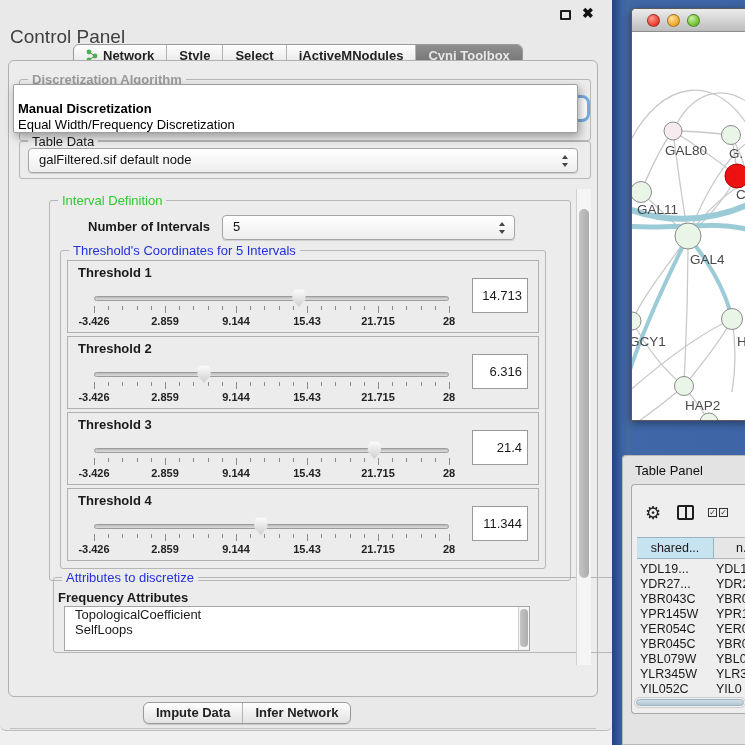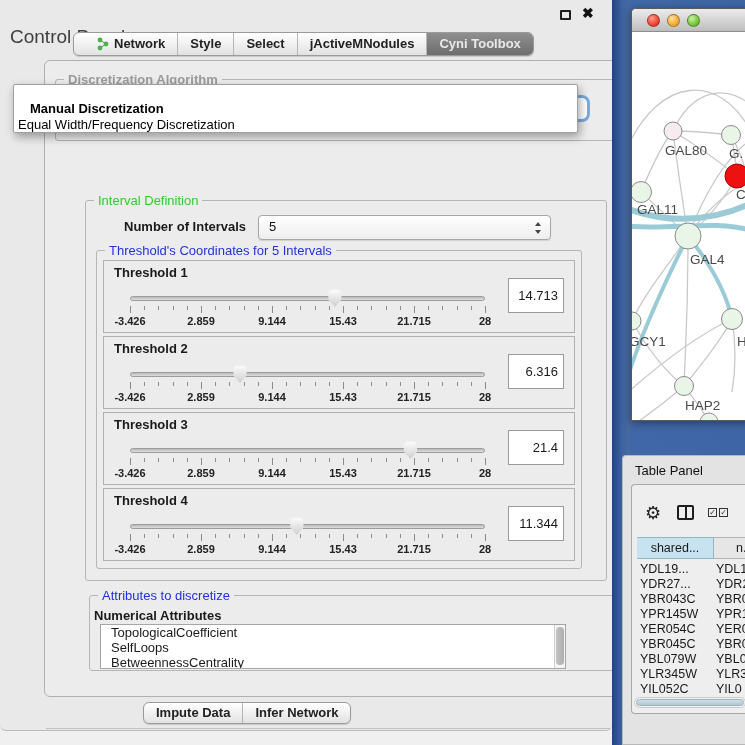--- a/index.html
+++ b/index.html
@@ -16,21 +16,21 @@
 
   
   .seg { position:absolute; display:flex; border:1px solid #9a9a9a; border-radius:6px;
     background:linear-gradient(#ffffff,#e2e2e2); box-shadow:0 1px 1px rgba(0,0,0,.15); overflow:hidden; }
   .seg .tab { padding:3px 12px 4px 12px; font-weight:bold; font-size:13px; color:#222;
     border-right:1px solid #b5b5b5; display:flex; align-items:center; gap:5px; white-space:nowrap; }
   .seg .tab:last-child { border-right:none; }
   .seg .tab.active { background:linear-gradient(#8f8f8f,#6e6e6e); color:#e9e9e9; }
 
   #content-panel { position:absolute; left:8px; top:60px; width:590px; height:637px;
-    background:#ececec; border:1px solid #b0b0b0; border-radius:6px;margin-left:36px; }
+    background:#ececec; border:1px solid #b0b0b0; border-radius:6px; }
 
   .group { position:absolute; border:1px solid #b6b6b6; border-radius:3px; }
   .group-legend { position:absolute; top:-8px; left:8px; background:#ececec; padding:0 4px; font-size:13px; }
   .legend-green { color:#2ecc2e; }
   .legend-blue  { color:#2330dd; }
   .legend-ghost { color:#9a9a9a; font-weight:bold; }
 
   .combo { position:absolute; background:linear-gradient(#ffffff,#eeeeee);
     border:1px solid #a6a6a6; border-radius:4px; box-shadow:0 1px 1px rgba(0,0,0,.12);
     font-size:13px; color:#111; }
@@ -108,21 +108,21 @@
   svg text { font-family:"Liberation Sans", sans-serif; }
 </style>
 </head>
 <body>
 
 <div id="cp-window">
   <div id="cp-title">Control Panel</div>
   <div id="float-btn" class="win-btn"></div>
   <div id="close-btn" class="win-btn">✖</div>
 
-  <div id="top-tabs" class="seg" style="left:73px; top:32px; height:24px;padding-left:11px;">
+  <div id="top-tabs" class="seg" style="left:73px; top:44px; height:24px;">
       <div class="tab">
         <svg width="12" height="14">
           <line x1="3" y1="3" x2="9" y2="7" stroke="#777" stroke-width="1"></line>
           <line x1="3" y1="11" x2="9" y2="7" stroke="#777" stroke-width="1"></line>
           <circle cx="3" cy="3" r="2.4" fill="#4caf50"></circle>
           <circle cx="9" cy="7" r="2.4" fill="#4caf50"></circle>
           <circle cx="3" cy="11" r="2.4" fill="#4caf50"></circle>
         </svg>
         <span>Network</span>
       </div>
@@ -139,20 +139,27 @@
         <span>Cyni Toolbox</span>
       </div>
     </div>
 
   <div id="content-panel">
 
     <div class="group" style="left:10px; top:18px; width:572px; height:62px;">
       <span class="group-legend legend-ghost">Discretization Algorithm</span>
     </div>
 
+    <div class="group" style="left:10px; top:80px; width:572px; height:38px;">
+      <span class="group-legend">Table Data</span>
+      <div class="combo" style="left:8px; top:6px; width:550px; height:25px;">
+        <span class="val">galFiltered.sif default node</span>
+        <span class="spinner"></span>
+      </div>
+    </div>
 
     <div style="position:absolute; left:20px; top:126px; width:562px; height:480px;">
 
       <div class="group" style="left:20px; top:13px; width:522px; height:381px;">
         <span class="group-legend legend-green">Interval Definition</span>
 
         <div style="position:absolute; left:38px; top:18px; font-weight:bold;">Number of Intervals</div>
         <div class="combo" style="left:172px; top:14px; width:293px; height:25px;">
           <span class="val">5</span>
           <span class="spinner"></span>
@@ -318,27 +325,26 @@
                   <span class="t-lab" style="left: 284px;">21.715</span>
                   <span class="t-lab" style="left: 355px;">28</span>
                   <div class="t-thumb" style="left: 159.348px;"></div>
                 </div>
                 <div class="t-value">11.344</div>
               </div>
             </div>
         </div>
       </div>
 
-      <div class="group" style="left:24px; top:408px; width:588px; height:76px;">
+      <div class="group" style="left:24px; top:390px; width:588px; height:76px;">
         <span class="group-legend legend-blue">Attributes to discretize</span>
-        <div style="position:absolute; left:4px; top:12px; font-weight:bold;">Numerical Attributes</div>
+        <div style="position:absolute; left:4px; top:12px; font-weight:bold;">Frequency Attributes</div>
         <div id="attr-list">
           <div class="li">TopologicalCoefficient</div>
             <div class="li">SelfLoops</div>
-            <div class="li">BetweennessCentrality</div>
             <div class="sb-v" style="right:0; top:0; width:11px; height:43px;">
             <div class="sb-thumb" style="left:1px; top:2px; width:8px; height:38px;"></div>
           </div>
         </div>
       </div>
 
       <div class="sb-v" style="right:0; top:2px; width:15px; height:476px;">
         <div class="sb-thumb" style="left:2px; top:20px; width:10px; height:369px;"></div>
       </div>
     </div>
@@ -352,21 +358,21 @@
       <div class="tab">
         <span>Impute Data</span>
       </div>
       <div class="tab">
         <span>Infer Network</span>
       </div>
     </div>
 
   <div id="focus-ring"></div>
   <div id="algo-popup">
-    <div class="item" style="top:16px; font-weight:bold;margin-left:12px;">Manual Discretization</div>
+    <div class="item" style="top:16px; font-weight:bold;">Manual Discretization</div>
     <div class="item" style="top:32px;">Equal Width/Frequency Discretization</div>
   </div>
 </div>
 
 <div id="desktop">
 
   <div id="net-window">
     <div id="net-titlebar">
       <span class="tl" style="left:15px; background:radial-gradient(circle at 35% 30%, #ff9a8a, #e83a2e 70%);"></span>
       <span class="tl" style="left:35px; background:radial-gradient(circle at 35% 30%, #ffe09a, #f0a428 70%);"></span>

